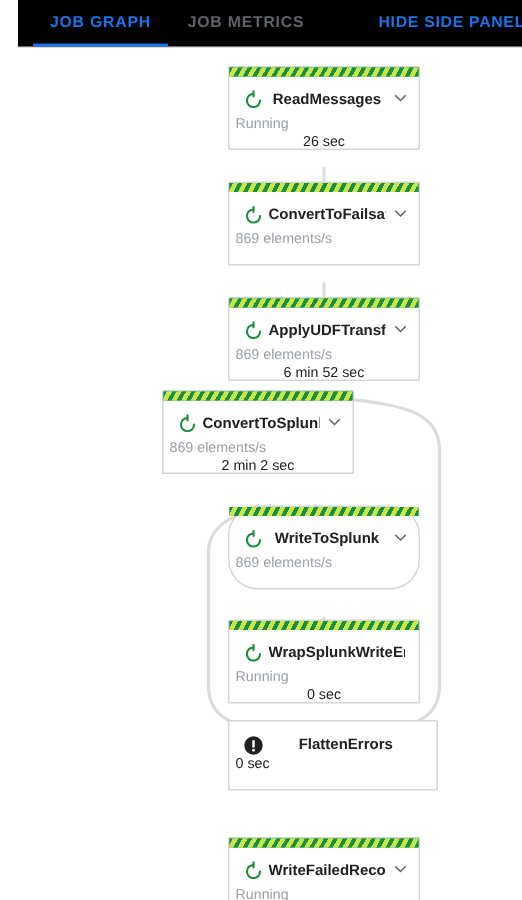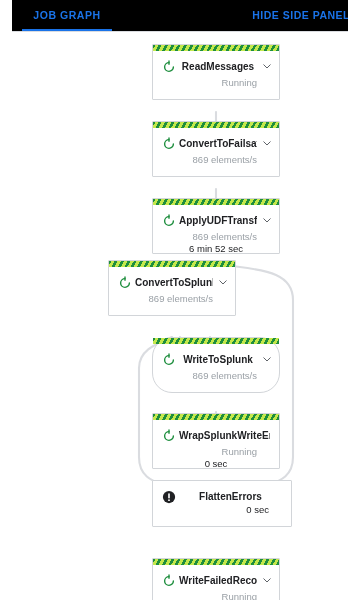--- a/index.html
+++ b/index.html
@@ -127,27 +127,27 @@
     font-weight: bold;
     color: #202124;
     text-align: center;
     white-space: nowrap;
     overflow: hidden;
     text-overflow: clip;
   }
   .node.plain .node-title { right: 9px; }
   .node-sub {
     position: absolute;
-    left: 4px; right: 22px;
+    left: 4px; right: 4px;
     top: 25px;
     height: 13px;
     line-height: 13px;
     font-size: 9.5px;
     color: #9aa0a6;
-    text-align: right;
+    text-align: left;
     white-space: nowrap;
   }
   .node-time {
     position: absolute;
     left: 4px; right: 4px;
     top: 37px;
     height: 13px;
     line-height: 13px;
     font-size: 9.5px;
     color: #202124;
@@ -163,20 +163,21 @@
     width: 12px;
     height: 12px;
     cursor: pointer;
   }
 </style>
 </head>
 <body>
 
 <div id="tabbar">
   <div class="tab active" id="tab-job-graph">JOB GRAPH</div>
+  <div class="tab" id="tab-job-metrics">JOB METRICS</div>
   <div id="hide-side-panel">HIDE SIDE PANEL</div>
 </div>
 
 <div id="graph">
 
   <svg id="edges" viewBox="0 0 348 568" width="348" height="568">
     <g fill="none" stroke="#dadce0" stroke-width="2.1" stroke-linecap="round">
 
       <path d="M216,80 L216,110"></path>
 
@@ -212,20 +213,21 @@
           <path d="M12 1.6 L12 7.4" stroke="#1e8e3e" stroke-width="2.4" stroke-linecap="round"></path>
         </svg>
       </span>
       <div class="node-title">ReadMessages</div>
       <span class="chevron">
         <svg viewBox="0 0 24 24" width="12" height="12">
           <path d="M5 9 L12 16 L19 9" fill="none" stroke="#5f6368" stroke-width="2"></path>
         </svg>
       </span>
       <div class="node-sub">Running</div>
+      <div class="node-time">26 sec</div>
     </div>
   </div>
 
   <div class="node" id="node-convert-to-failsafe-element" style="left:152px; top:89px; width:128px; height:56px;">
     <div class="node-stripe"></div>
     <div class="node-body">
       <span class="status-icon">
         <svg viewBox="0 0 24 24" width="14" height="14">
           <path d="M12 4.5 A7.5 7.5 0 1 0 19.5 12" fill="none" stroke="#1e8e3e" stroke-width="2.4" stroke-linecap="round"></path>
           <path d="M12 1.6 L12 7.4" stroke="#1e8e3e" stroke-width="2.4" stroke-linecap="round"></path>
@@ -270,20 +272,21 @@
           <path d="M12 1.6 L12 7.4" stroke="#1e8e3e" stroke-width="2.4" stroke-linecap="round"></path>
         </svg>
       </span>
       <div class="node-title">ConvertToSplunkEvent</div>
       <span class="chevron">
         <svg viewBox="0 0 24 24" width="12" height="12">
           <path d="M5 9 L12 16 L19 9" fill="none" stroke="#5f6368" stroke-width="2"></path>
         </svg>
       </span>
       <div class="node-sub">869 elements/s</div>
+      <div class="node-time">2 min 2 sec</div>
     </div>
   </div>
 
   <div class="node" id="node-write-to-splunk" style="left:152px; top:305px; width:128px; height:56px;border-radius:20px;">
     <div class="node-stripe"></div>
     <div class="node-body">
       <span class="status-icon">
         <svg viewBox="0 0 24 24" width="14" height="14">
           <path d="M12 4.5 A7.5 7.5 0 1 0 19.5 12" fill="none" stroke="#1e8e3e" stroke-width="2.4" stroke-linecap="round"></path>
           <path d="M12 1.6 L12 7.4" stroke="#1e8e3e" stroke-width="2.4" stroke-linecap="round"></path>

